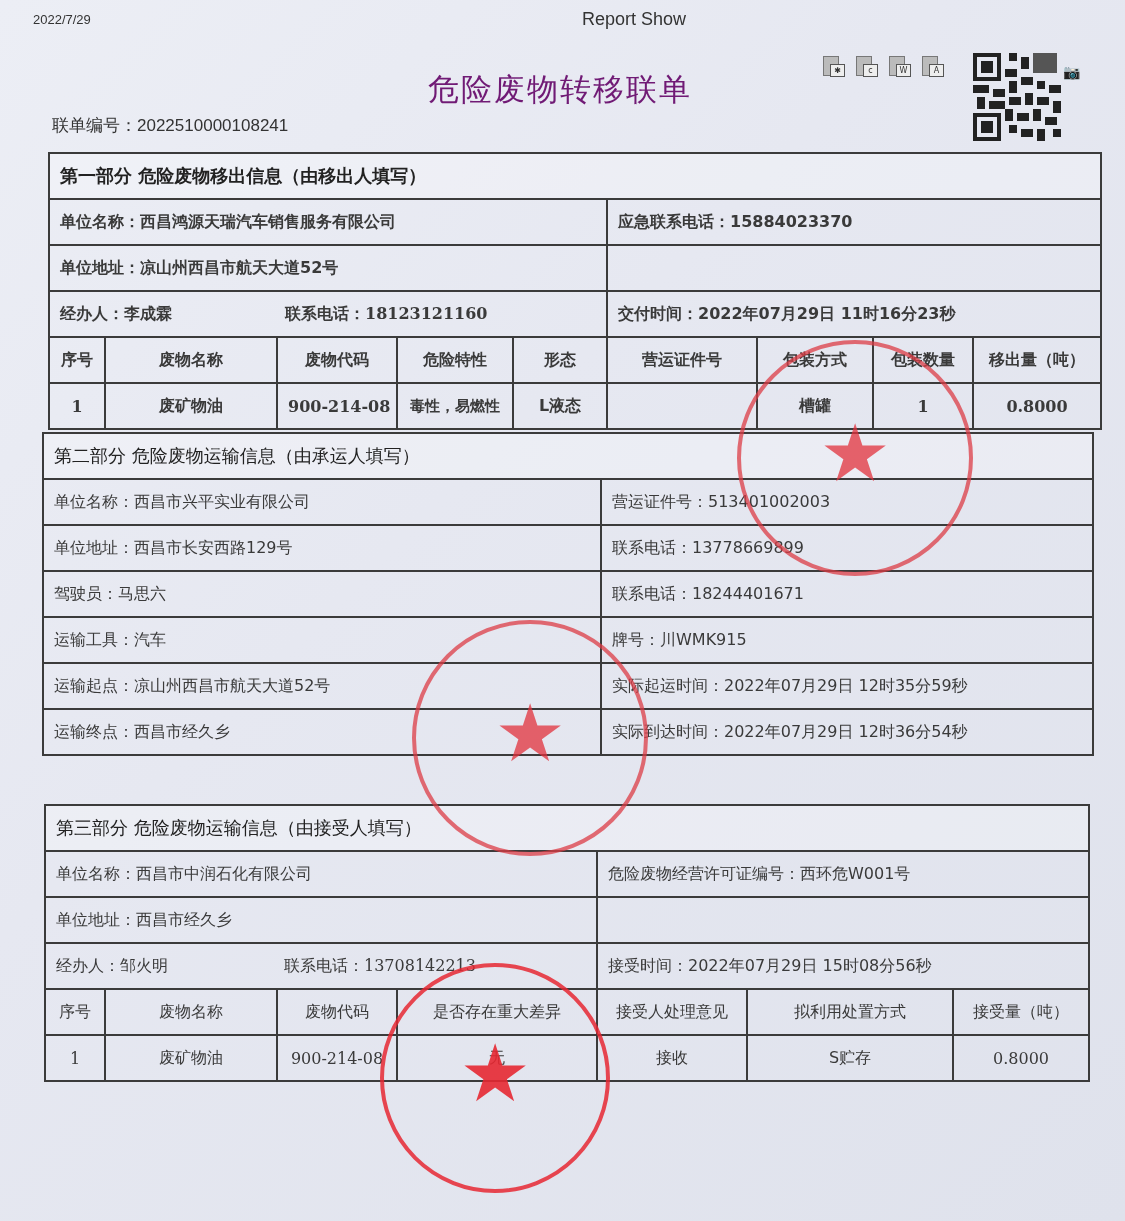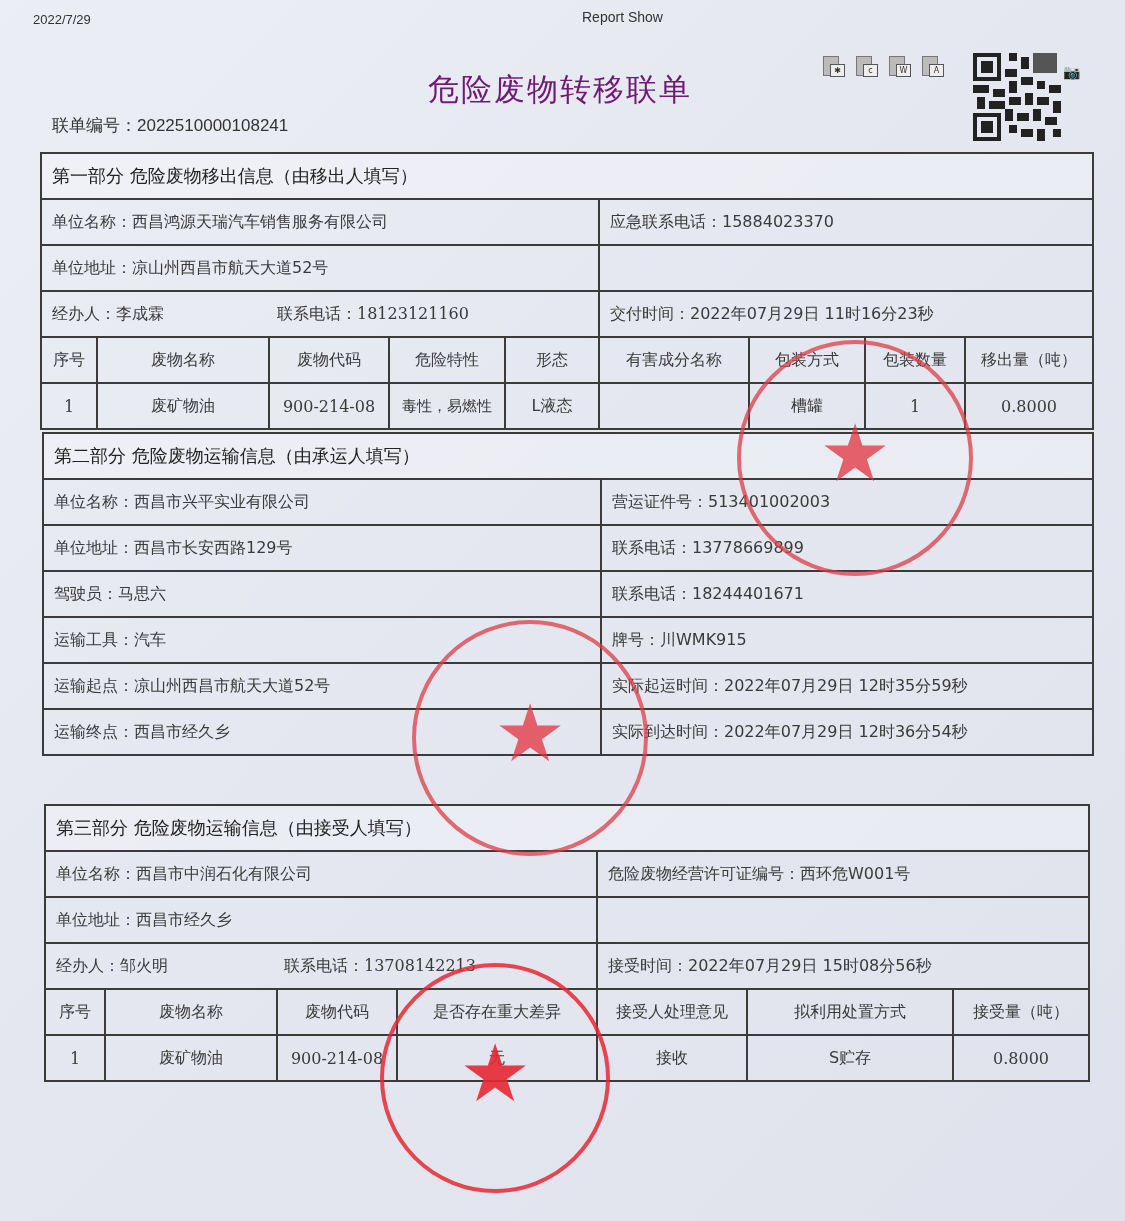--- a/index.html
+++ b/index.html
@@ -4,21 +4,21 @@
 <style>
   html, body { margin:0; padding:0; }
   body {
     width:1125px; height:1221px; overflow:hidden;
     background: linear-gradient(135deg, #eceef5 0%, #e6e8f1 40%, #dfe2ec 100%);
     font-family: "DejaVu Sans", "Liberation Sans", sans-serif;
     color:#333;
     position:relative;
   }
   .hdr-date { position:absolute; left:33px; top:12px; font-size:13px; font-family:"Liberation Sans", sans-serif; color:#333; }
-  .hdr-report { position:absolute; left:582px; top:9px; font-size:14px; font-family:"Liberation Sans", sans-serif; color:#333; }
+  .hdr-report { position:absolute; left:582px; top:9px; font-size:18px; font-family:"Liberation Sans", sans-serif; color:#333; }
   .doc-title { position:absolute; left:428px; top:48px; font-size:31px; font-family:"DejaVu Serif", serif; letter-spacing:2px; color:#701a75; font-weight:normal;}
   .form-no { position:absolute; left:52px; top:114px; font-size:17px; color:#333; }
   .form-no .num { font-family:"Liberation Sans", sans-serif; font-size:17px; }
   .icons { position:absolute; left:823px; top:56px; display:flex; gap:11px; }
   .icn { width:22px; height:22px; position:relative; }
   .icn .back { position:absolute; left:0; top:0; width:14px; height:18px; background:#bbb; border:1px solid #777; }
   .icn .front { position:absolute; left:7px; top:8px; width:13px; height:11px; background:#eee; border:1px solid #555; font-size:8px; line-height:11px; text-align:center; color:#333; }
   .qr { position:absolute; left:973px; top:53px; width:92px; height:88px; }
   .camera { position:absolute; left:1063px; top:64px; font-size:14px; color:#555; }
   table.form {
@@ -88,21 +88,21 @@
     <rect x="11" y="15" width="3" height="2" fill="#222"></rect>
   <rect x="15" y="14" width="2" height="3" fill="#222"></rect>
     <rect x="18" y="16" width="3" height="2" fill="#222"></rect>
     <rect x="9" y="18" width="2" height="2" fill="#222"></rect>
   <rect x="12" y="19" width="3" height="2" fill="#222"></rect>
     <rect x="16" y="19" width="2" height="3" fill="#222"></rect>
     <rect x="20" y="19" width="2" height="2" fill="#222"></rect>
 </svg>
 <div class="camera">📷</div>
 
-<table class="form" style="left:40px; top:152px; width:1052px;">
+<table class="form" style="left:48px; top:152px; width:1052px;font-weight:bold;">
   <colgroup>
     <col style="width:56px">
       <col style="width:172px">
       <col style="width:120px">
       <col style="width:116px">
       <col style="width:94px">
     <col style="width:150px">
       <col style="width:116px">
       <col style="width:100px">
       <col style="width:128px">
@@ -124,21 +124,21 @@
       <span style="display:inline-block;width:225px;">经办人：李成霖</span><span class="mono">联系电话：18123121160</span>
     </td>
     <td colspan="4">交付时间：2022年07月29日  11时16分23秒</td>
   </tr>
   <tr>
     <td class="c">序号</td>
     <td class="c">废物名称</td>
     <td class="c">废物代码</td>
     <td class="c">危险特性</td>
     <td class="c">形态</td>
-    <td class="c">有害成分名称</td>
+    <td class="c">营运证件号</td>
     <td class="c">包装方式</td>
     <td class="c">包装数量</td>
     <td class="c">移出量（吨）</td>
   </tr>
   <tr>
     <td class="c mono">1</td>
     <td class="c">废矿物油</td>
     <td class="c mono">900-214-08</td>
     <td class="c" style="padding:0 12px;font-size:15px;">毒性，易燃性</td>
     <td class="c">L液态</td>

